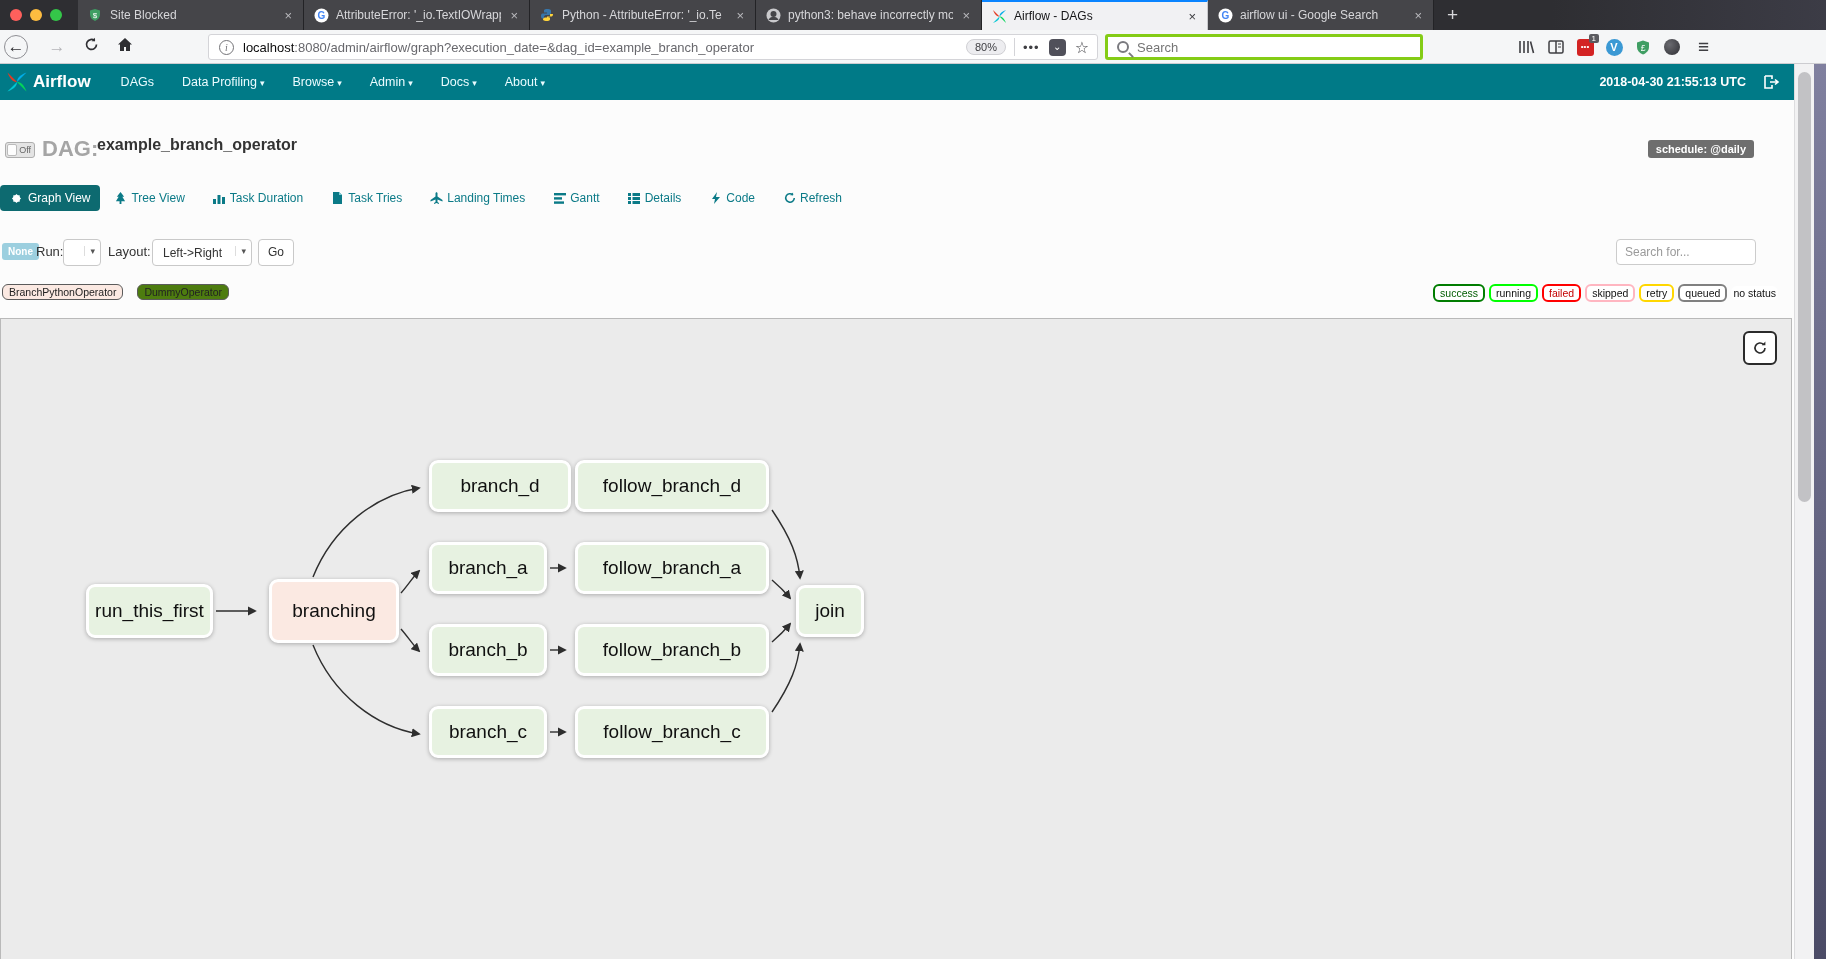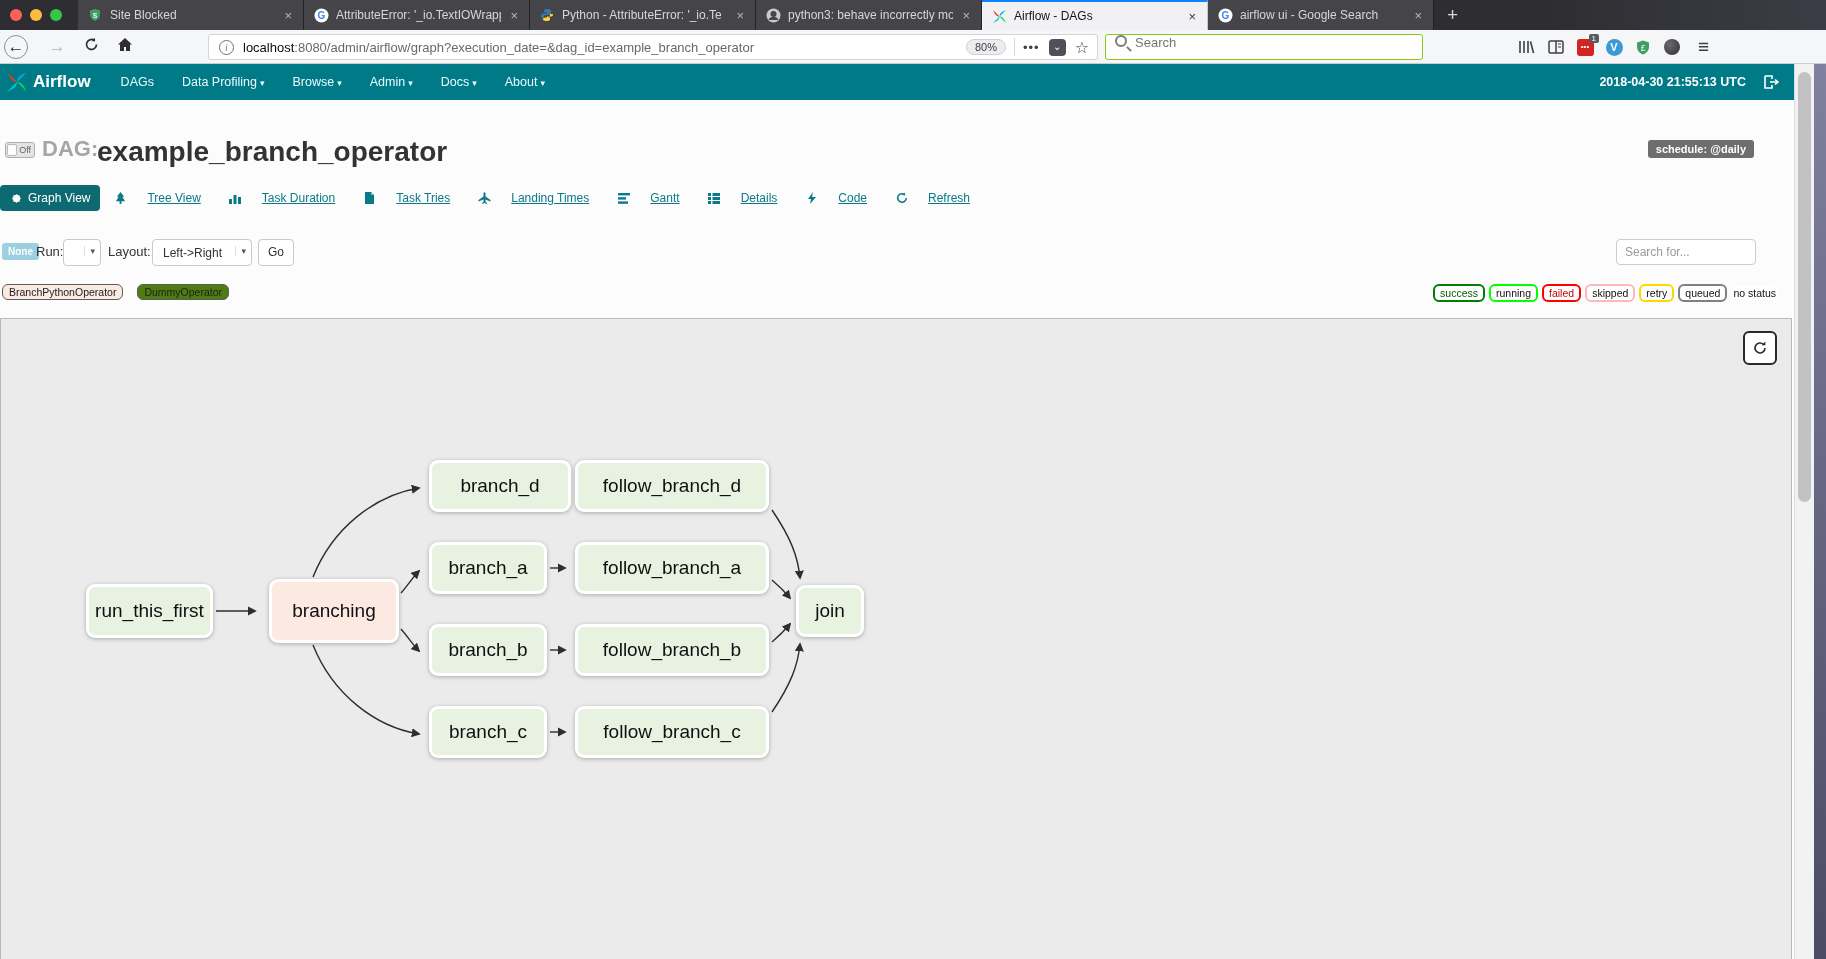--- a/index.html
+++ b/index.html
@@ -38,21 +38,21 @@
   .url-domain { color:#0c0c0d; }
   .url-rest { color:#68686d; }
   .zoom-pill { margin-left:auto; background:#ededf0; border:1px solid #d0d0d4; border-radius:9px;
                font-size:11px; color:#3d3d41; padding:1px 8px; }
   .ub-sep { width:1px; height:18px; background:#d4d4d8; margin:0 8px; }
   .dots { color:#3f3f43; font-size:13px; letter-spacing:1px; margin-right:9px; }
   .pocket { width:17px; height:17px; background:#50505a; border-radius:4px; color:#fff; font-size:10px;
             text-align:center; line-height:15px; margin-right:9px; }
   .star { color:#4a4a4f; font-size:16px; margin-right:8px; }
   .searchbox { position:absolute; left:1105px; top:4px; width:318px; height:26px; background:#fff;
-               border:1px solid #84cc16; border-radius:3px; display:flex; align-items:flex-start; }
+               border:3px solid #84cc16; border-radius:3px; display:flex; align-items:center; }
   .searchbox input { border:none; outline:none; font-size:13px; color:#3d3d41; width:260px;
                      font-family:inherit; background:transparent; }
   .mag { width:12px; height:12px; border:2px solid #7a7a7f; border-radius:50%; position:relative; margin:0 8px 0 9px; }
   .mag:after { content:""; position:absolute; width:6px; height:2px; background:#7a7a7f;
                transform:rotate(45deg); left:9px; top:11px; }
   .tb-icons { position:absolute; left:1518px; top:0; height:34px; display:flex; align-items:center; gap:11px; }
   .tbi { width:18px; height:18px; display:flex; align-items:center; justify-content:center; position:relative; }
   .badge1 { position:absolute; top:-4px; right:-5px; background:#5a5a5f; color:#fff; font-size:8px;
             padding:0 3px; border-radius:2px; }
   .ext-red { width:17px; height:17px; background:#d32323; border-radius:3px; color:#fff; font-size:8px;
@@ -73,28 +73,28 @@
               font-size:12.5px; font-weight:bold;justify-content:center; }
 
   
   .titlerow { position:absolute; top:136px; left:0; width:1792px; height:30px; }
   .toggle { position:absolute; left:5px; top:6px; width:30px; height:16px; background:#e4e4e4;
             border:1px solid #aeaeae; border-radius:3px; font-size:9px; color:#666; }
   .toggle .knob { position:absolute; left:1px; top:1px; width:10px; height:12px; background:#fdfdfd;
                   border:1px solid #bbb; border-radius:2px; }
   .toggle .tlabel { position:absolute; right:3px; top:2px; }
   .dag-prefix { position:absolute; left:42px; top:0px; font-size:22px; font-weight:bold; color:#a5a5a5; }
-  .dag-name { position:absolute; left:97px; top:0px; font-size:28px; font-weight:bold; color:#333; }
+  .dag-name { position:absolute; left:97px; top:0px; font-size:16px; font-weight:bold; color:#333; }
   .sched-badge { position:absolute; right:38px; top:4px; background:#6e6e6e; color:#fff; font-size:11px;
                  font-weight:bold; padding:3px 8px; border-radius:3px; }
 
   .viewsrow { position:absolute; top:184px; left:0; height:28px; display:flex; align-items:center; }
   .btn-active { background:#0D6A70; color:#fff; font-size:12px; border-radius:4px; padding:6px 10px;
                 display:flex; align-items:center; gap:5px; margin-right:14px; }
-  .vlink { color:#0B7A87; font-size:12px; display:flex; align-items:center; gap:20px; margin-right:28px;text-decoration:underline; }
+  .vlink { color:#0B7A87; font-size:12px; display:flex; align-items:center; gap:4px; margin-right:28px; }
   .vicon { display:inline-flex; width:13px; height:13px; align-items:center; justify-content:center; }
 
   .controlsrow { position:absolute; top:238px; left:0; width:1792px; height:28px; font-size:13px; color:#333; }
   .none-pill { position:absolute; left:2px; top:5px; background:#9CCFDF; color:#fff; font-size:10px;
                font-weight:bold; padding:3px 6px; border-radius:3px; }
   .lbl-run { position:absolute; left:36px; top:6px; }
   .sel { position:absolute; background:#fff; border:1px solid #c9c9c9; border-radius:4px; height:27px;
          font-size:12px; color:#333; }
   .sel .scaret { position:absolute; right:5px; top:6px; font-size:9px; color:#555; border-left:1px solid #ddd; padding-left:5px; }
   .sel-run { left:63px; top:1px; width:38px; }

